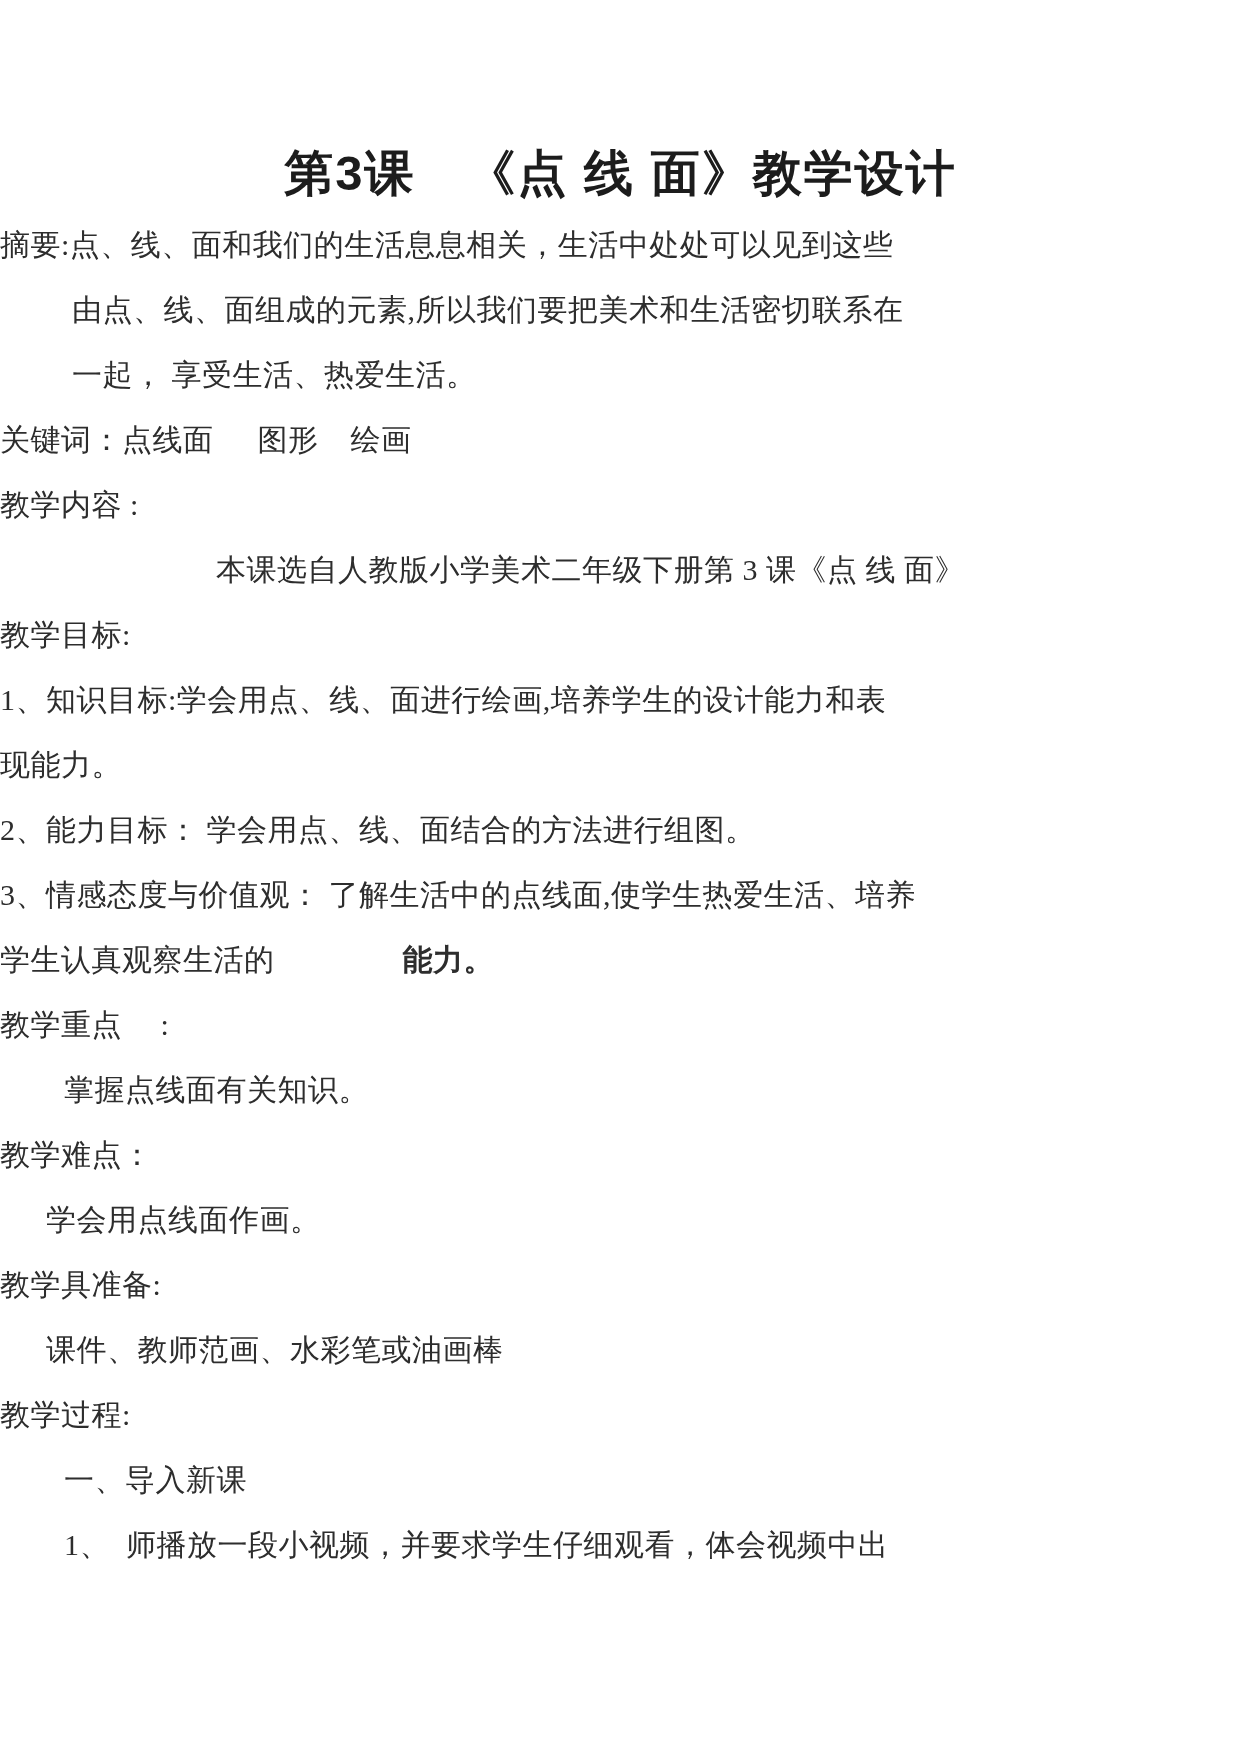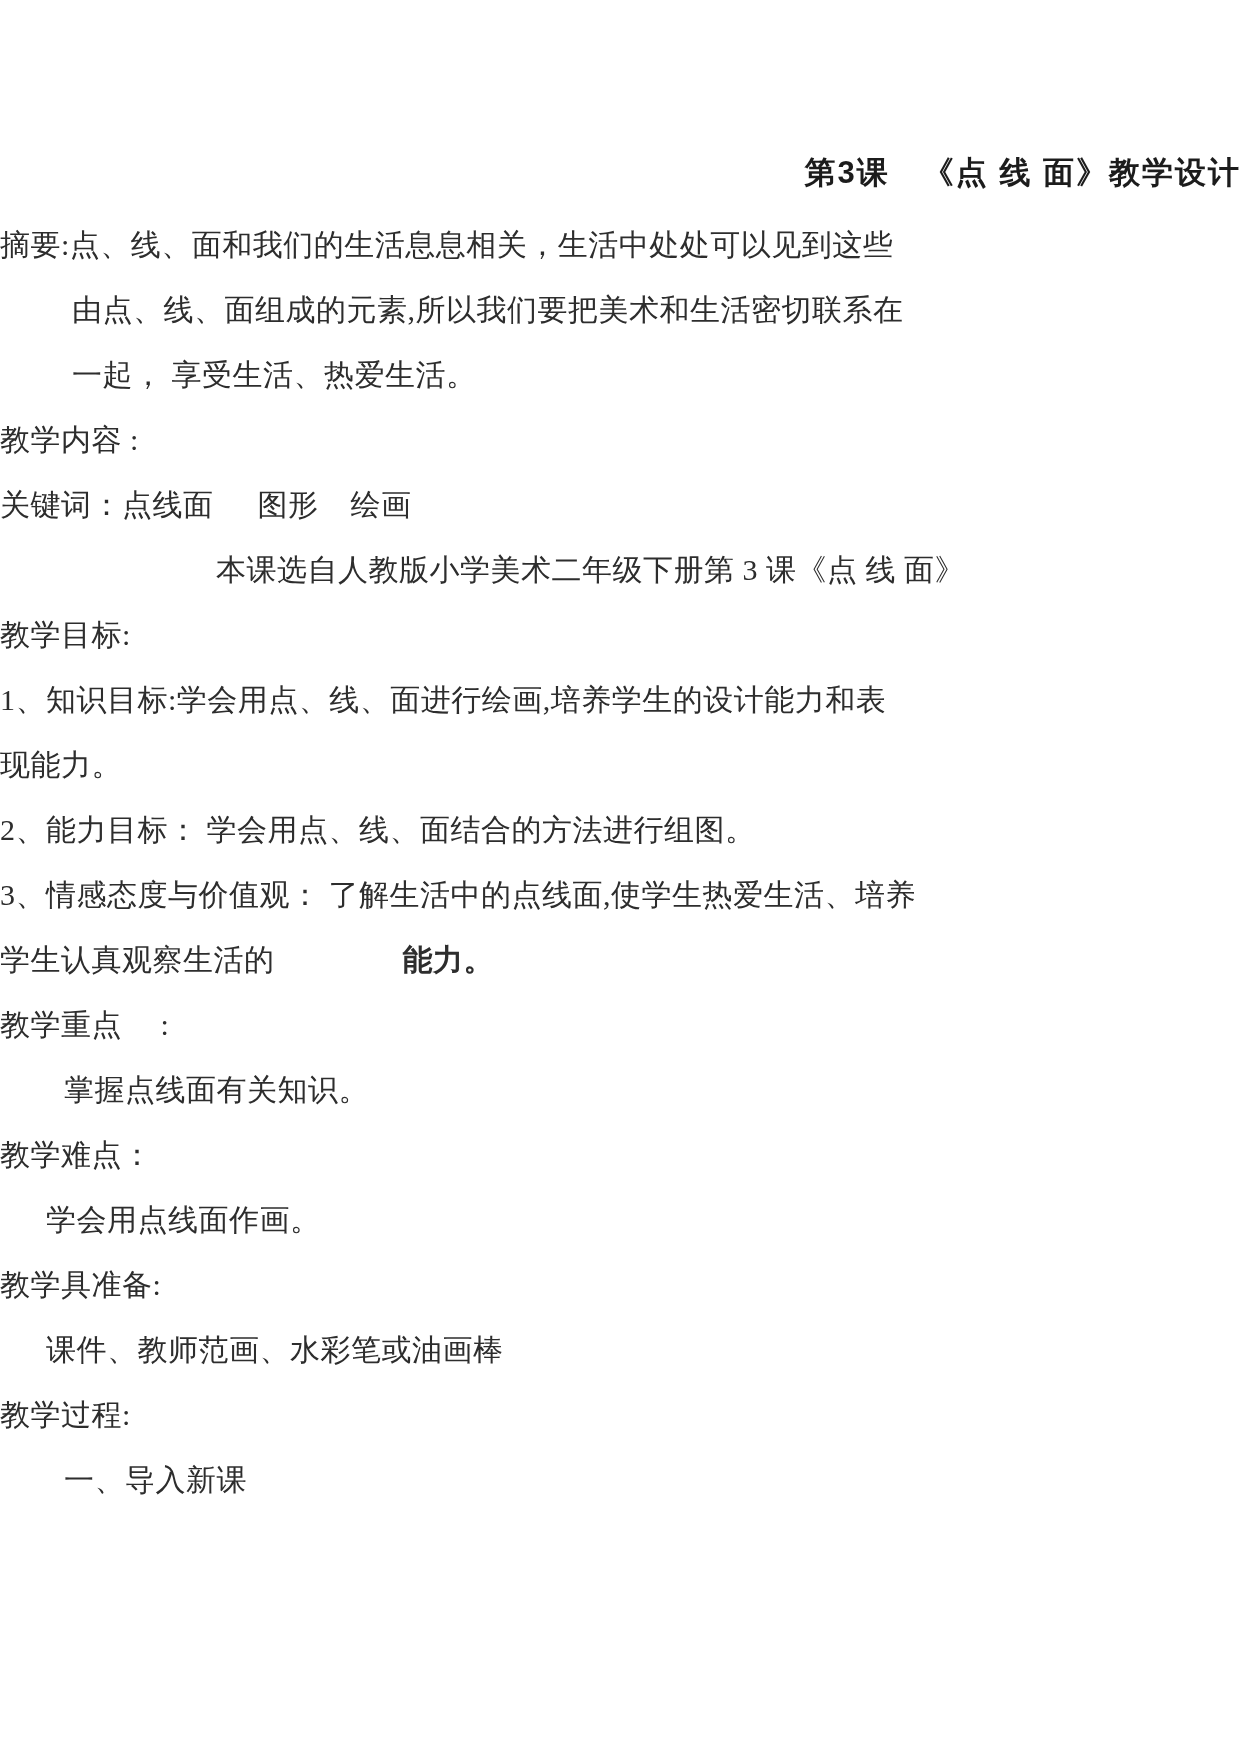--- a/index.html
+++ b/index.html
@@ -14,24 +14,24 @@
     background: #ffffff;
     overflow: hidden;
     font-family: "Liberation Serif", serif;
     color: #2d2d2d;
   }
   .doc-title {
     margin: 0;
     padding-top: 142px;
     height: 62px;
     line-height: 62px;
-    text-align: right;
+    text-align: center;
     font-family: "Liberation Sans", sans-serif;
     font-weight: 700;
-    font-size: 31px;
+    font-size: 49px;
     letter-spacing: 2px;
     color: #1c1c1c;
     white-space: nowrap;
   }
   .doc-body {
     margin-top: 8px;
     padding-right: 120px;
   }
   .doc-line {
     height: 65px;
@@ -57,25 +57,25 @@
 <div class="page">
 
   <h1 class="doc-title">第3课　《点 线  面》教学设计</h1>
 
   <div class="doc-body">
 
     <div class="doc-line">摘要:点、线、面和我们的生活息息相关，生活中处处可以见到这些</div>
     <div class="doc-line ind-72">由点、线、面组成的元素,所以我们要把美术和生活密切联系在</div>
     <div class="doc-line ind-72">一起， 享受生活、热爱生活。</div>
 
-    <div class="doc-line">教学内容 :</div>
-
     <div class="doc-line">
       <span>关键词：</span><span>点线面</span><span class="gap-44">图形</span><span class="gap-32">绘画</span>
     </div>
+
+    <div class="doc-line">教学内容 :</div>
     <div class="doc-line ind-60">本课选自人教版小学美术二年级下册第 3 课《点 线 面》</div>
 
     <div class="doc-line">教学目标:</div>
     <div class="doc-line">1、知识目标:学会用点、线、面进行绘画,培养学生的设计能力和表</div>
     <div class="doc-line">现能力。</div>
     <div class="doc-line">2、能力目标： 学会用点、线、面结合的方法进行组图。</div>
     <div class="doc-line">3、情感态度与价值观： 了解生活中的点线面,使学生热爱生活、培养</div>
     <div class="doc-line">
       <span>学生认真观察生活的</span><span class="gap-128">能力。</span>
     </div>
@@ -84,15 +84,18 @@
     <div class="doc-line ind-64">掌握点线面有关知识。</div>
 
     <div class="doc-line">教学难点：</div>
     <div class="doc-line ind-46">学会用点线面作画。</div>
 
     <div class="doc-line">教学具准备:</div>
     <div class="doc-line ind-46">课件、教师范画、水彩笔或油画棒</div>
 
     <div class="doc-line">教学过程:</div>
     <div class="doc-line ind-64">一、导入新课</div>
+    <div class="doc-line ind-64">
+      <span>1、</span><span class="gap-16">师播放一段小视频，并要求学生仔细观看，体会视频中出</span>
+    </div>
 
   </div>
 </div>
 
 </body></html>

